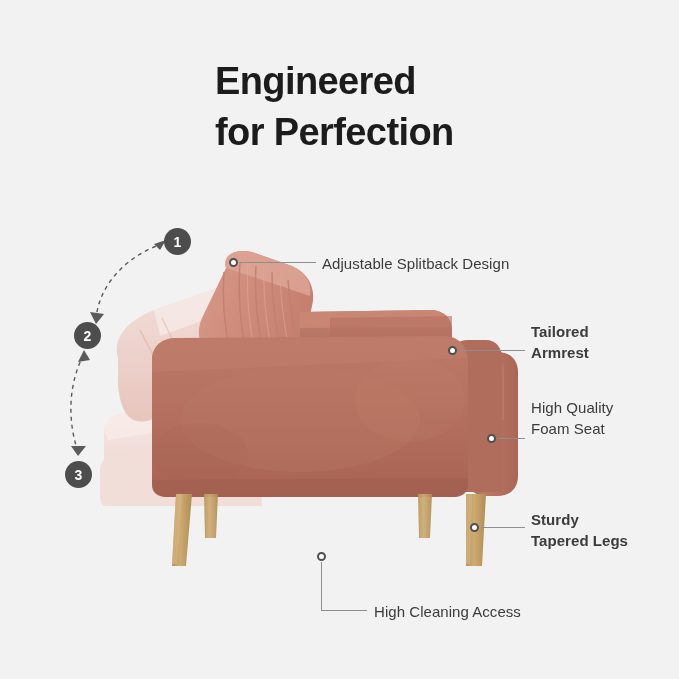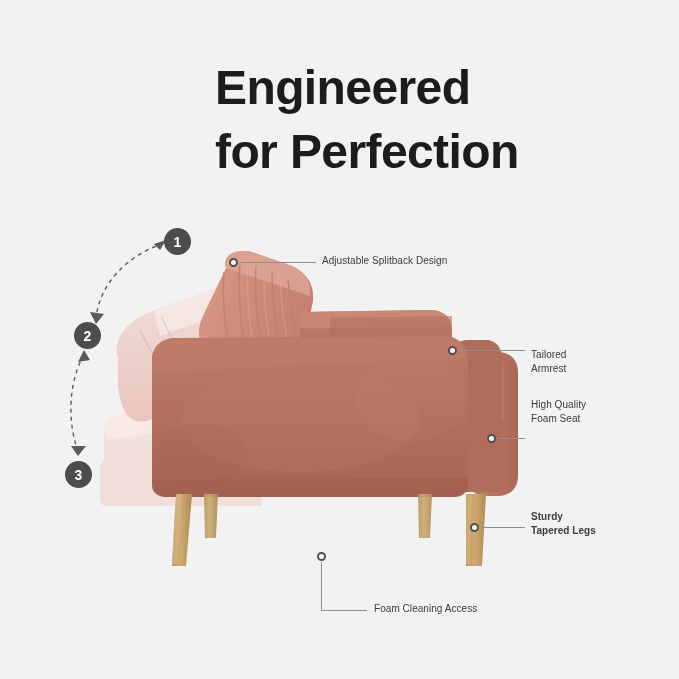--- a/index.html
+++ b/index.html
@@ -16,21 +16,21 @@
     background: #f2f2f2;
     overflow: hidden;
   }
 
   
   #title {
     position: absolute;
     left: 215px;
     top: 56px;
     width: 420px;
-    font-size: 48px;
+    font-size: 38px;
     font-weight: bold;
     line-height: 1.33;
     letter-spacing: -0.6px;
     color: #1c1c1c;
     white-space: pre-line;
   }
 
   
   #sofa { position: absolute; left: 0; top: 0; width: 679px; height: 679px; }
 
@@ -48,28 +48,28 @@
     justify-content: center;
     line-height: 1;
   }
   #badge-1 { left: 164px; top: 228px; }
   #badge-2 { left: 74px;  top: 322px; }
   #badge-3 { left: 65px;  top: 461px; }
 
   
   .callout {
     position: absolute;
-    font-size: 10px;
+    font-size: 15px;
     line-height: 1.37;
     color: #3b3b3b;
     letter-spacing: 0.05px;
     white-space: pre-line;
   }
   #label-splitback { left: 322px; top: 254px; }
-  #label-armrest   { left: 531px; top: 348px; }
+  #label-armrest   { left: 531px; top: 322px; font-weight: bold; }
   #label-foam      { left: 531px; top: 398px; }
   #label-legs      { left: 531px; top: 510px; font-weight: bold; }
   #label-cleaning  { left: 374px; top: 602px; }
 
   
   .lead {
     position: absolute;
     height: 1px;
     background: #8e8e8e;
   }
@@ -257,15 +257,15 @@
 Foam Seat</div>
 
   <div class="marker" id="marker-legs"></div>
   <div class="lead" id="lead-legs"></div>
   <div class="callout" id="label-legs">Sturdy
 Tapered Legs</div>
 
   <div class="marker" id="marker-cleaning"></div>
   <div class="lead-v" id="lead-cleaning-v"></div>
   <div class="lead" id="lead-cleaning-h"></div>
-  <div class="callout" id="label-cleaning">Foam Cleaning Access</div>
+  <div class="callout" id="label-cleaning">High Cleaning Access</div>
 
 </div>
 
 </body></html>

